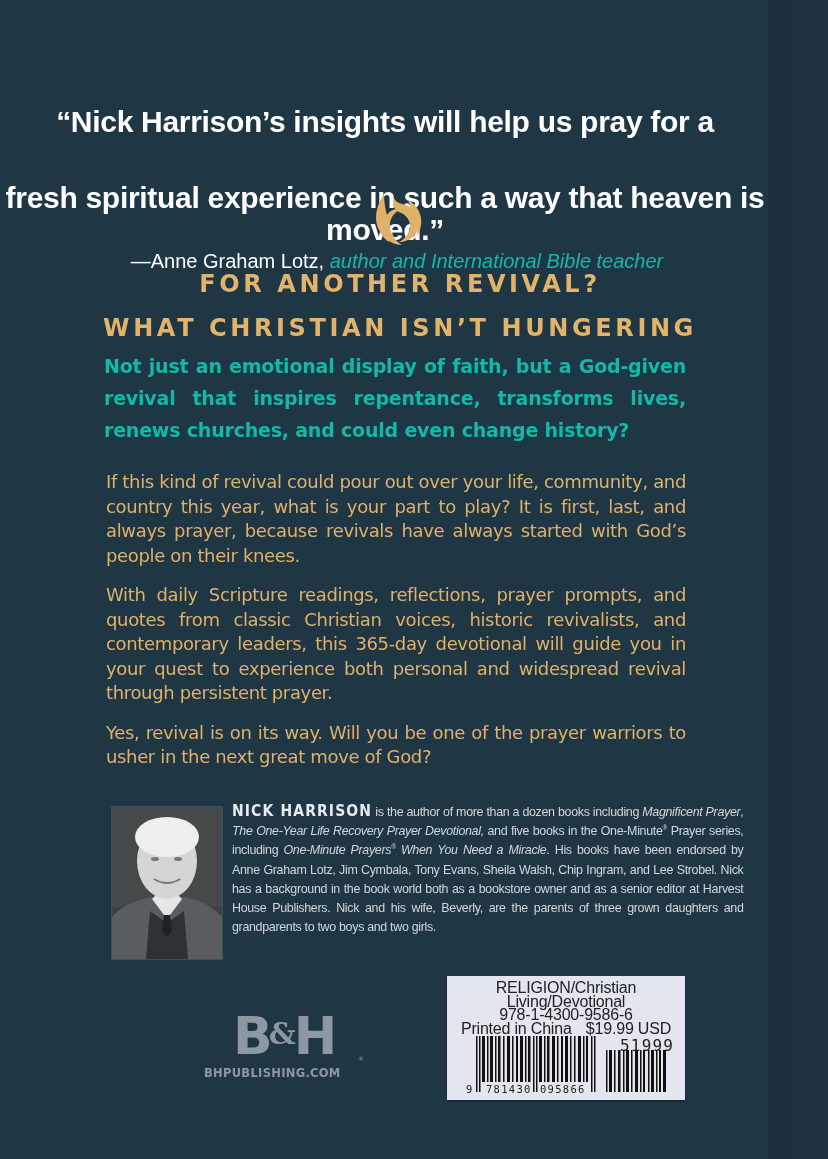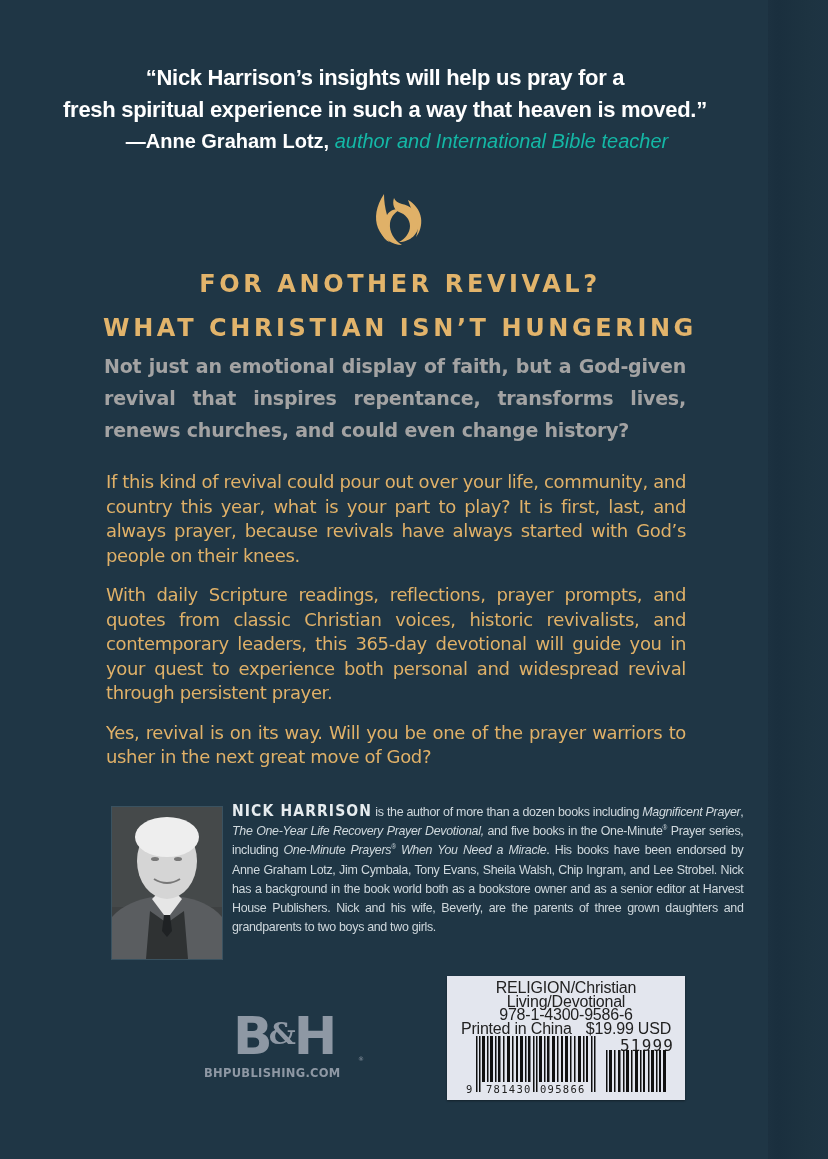--- a/index.html
+++ b/index.html
@@ -12,44 +12,45 @@
   .spine {
     position: absolute; top: 0; right: 0; width: 60px; height: 1159px;
     background: linear-gradient(to right, #1c3140 0px, #1a2f3e 10px, #1d3341 40px, #1e3443 60px);
   }
   .quote {
     position: absolute; top: 62px; left: 0; width: 770px;
     text-align: center; color: #ffffff;
   }
   .quote .line {
     font-family: "Liberation Sans", sans-serif; font-weight: bold;
-    font-size: 22px; line-height: 32px; letter-spacing: -0.3px;
+    font-size: 30px; line-height: 32px; letter-spacing: -0.3px;
     display: block;
+    margin-top: 44px;
   }
   .quote .attr {
     display: block; margin-top: 0px; font-size: 20px; line-height: 30px;
     font-family: "Liberation Sans", sans-serif;
   }
-  .quote .attr .name { font-weight: bold; margin-left: 24px; }
+  .quote .attr .name { font-weight: normal; margin-left: 24px; }
   .quote .attr .role { font-style: italic; font-weight: normal; color: #14b8a6; }
 
   .flame {
     position: absolute; left: 372px; top: 192px; width: 52px; height: 56px;
   }
 
   .heading {
     position: absolute; top: 262px; left: 0; width: 800px; text-align: center;
     color: #e2b46b; font-family: "DejaVu Sans", sans-serif; font-weight: bold;
     font-size: 24px; letter-spacing: 3.6px;
   }
   .heading span { display: block; line-height: 44px; }
 
   .lede {
     position: absolute; top: 350px; left: 104px; width: 582px;
-    color: #a3a3a3; font-family: "DejaVu Sans", sans-serif; font-weight: bold;
+    color: #14b8a6; font-family: "DejaVu Sans", sans-serif; font-weight: bold;
     font-size: 19px; line-height: 32px; text-align: justify;
     letter-spacing: -0.2px;
   }
 
   .body {
     position: absolute; top: 470px; left: 106px; width: 580px;
     color: #e0b168; font-family: "DejaVu Sans", sans-serif;
     font-size: 18px; line-height: 24.5px; text-align: justify;
     letter-spacing: -0.35px;
   }

